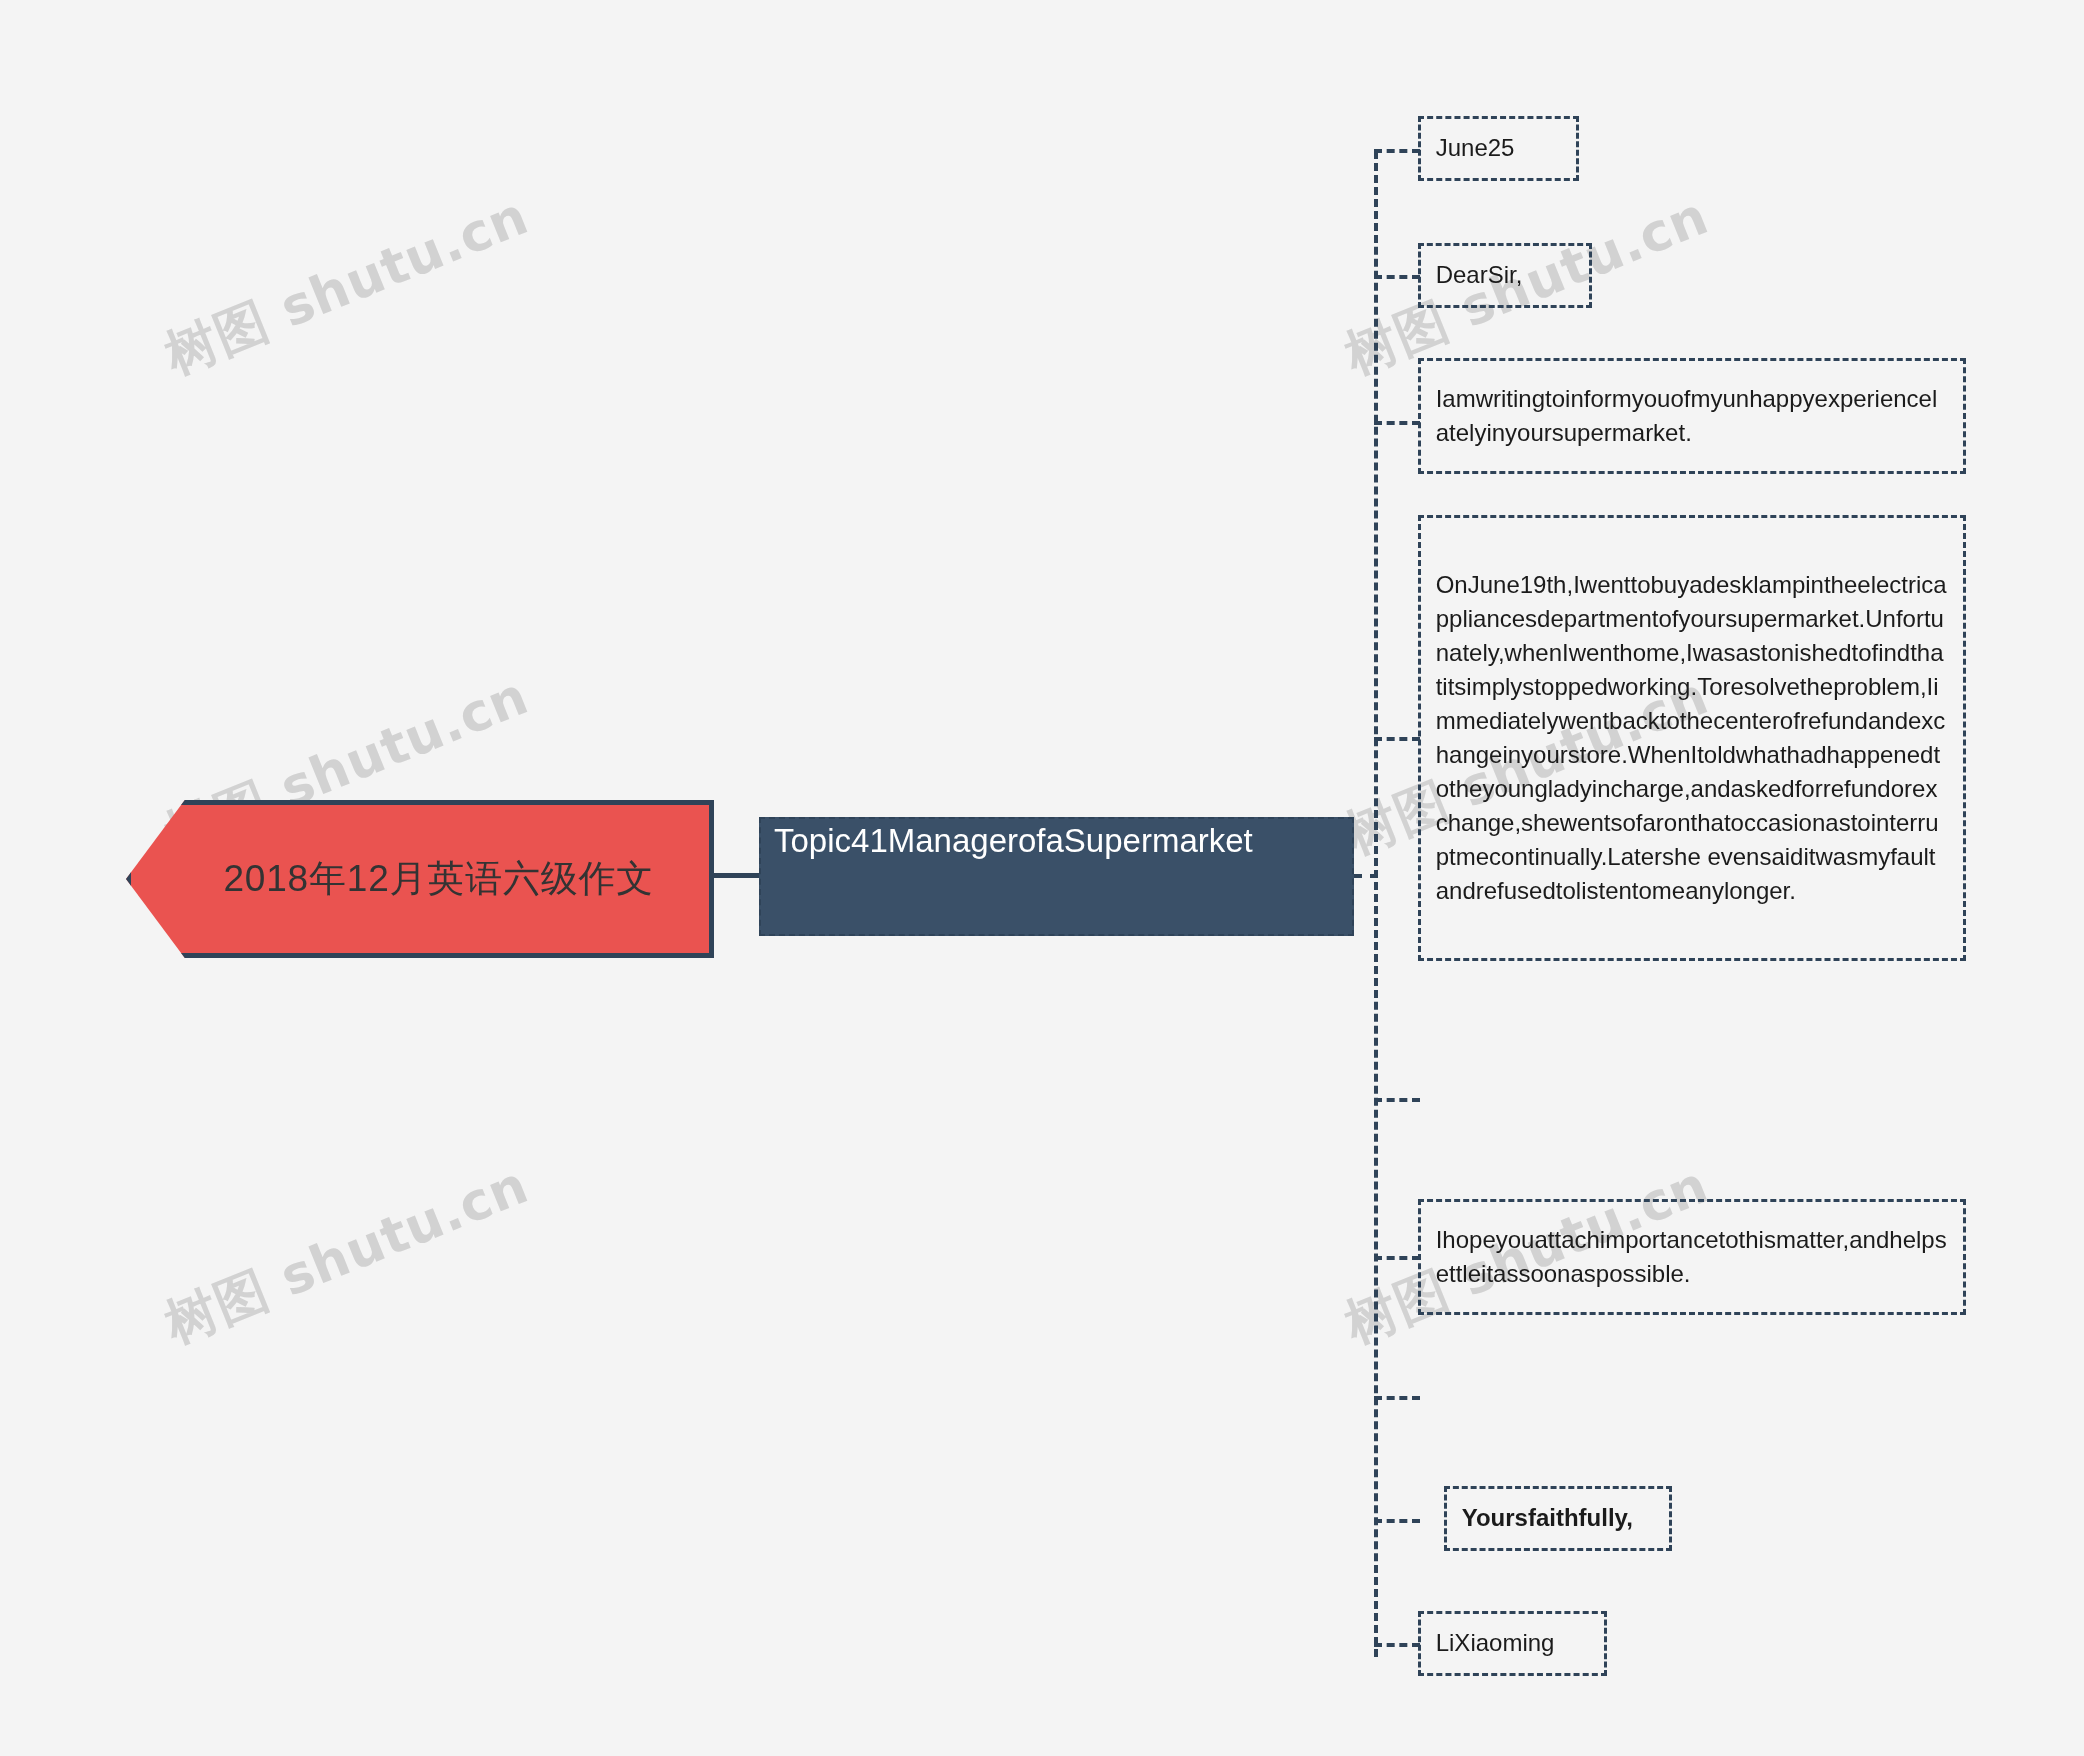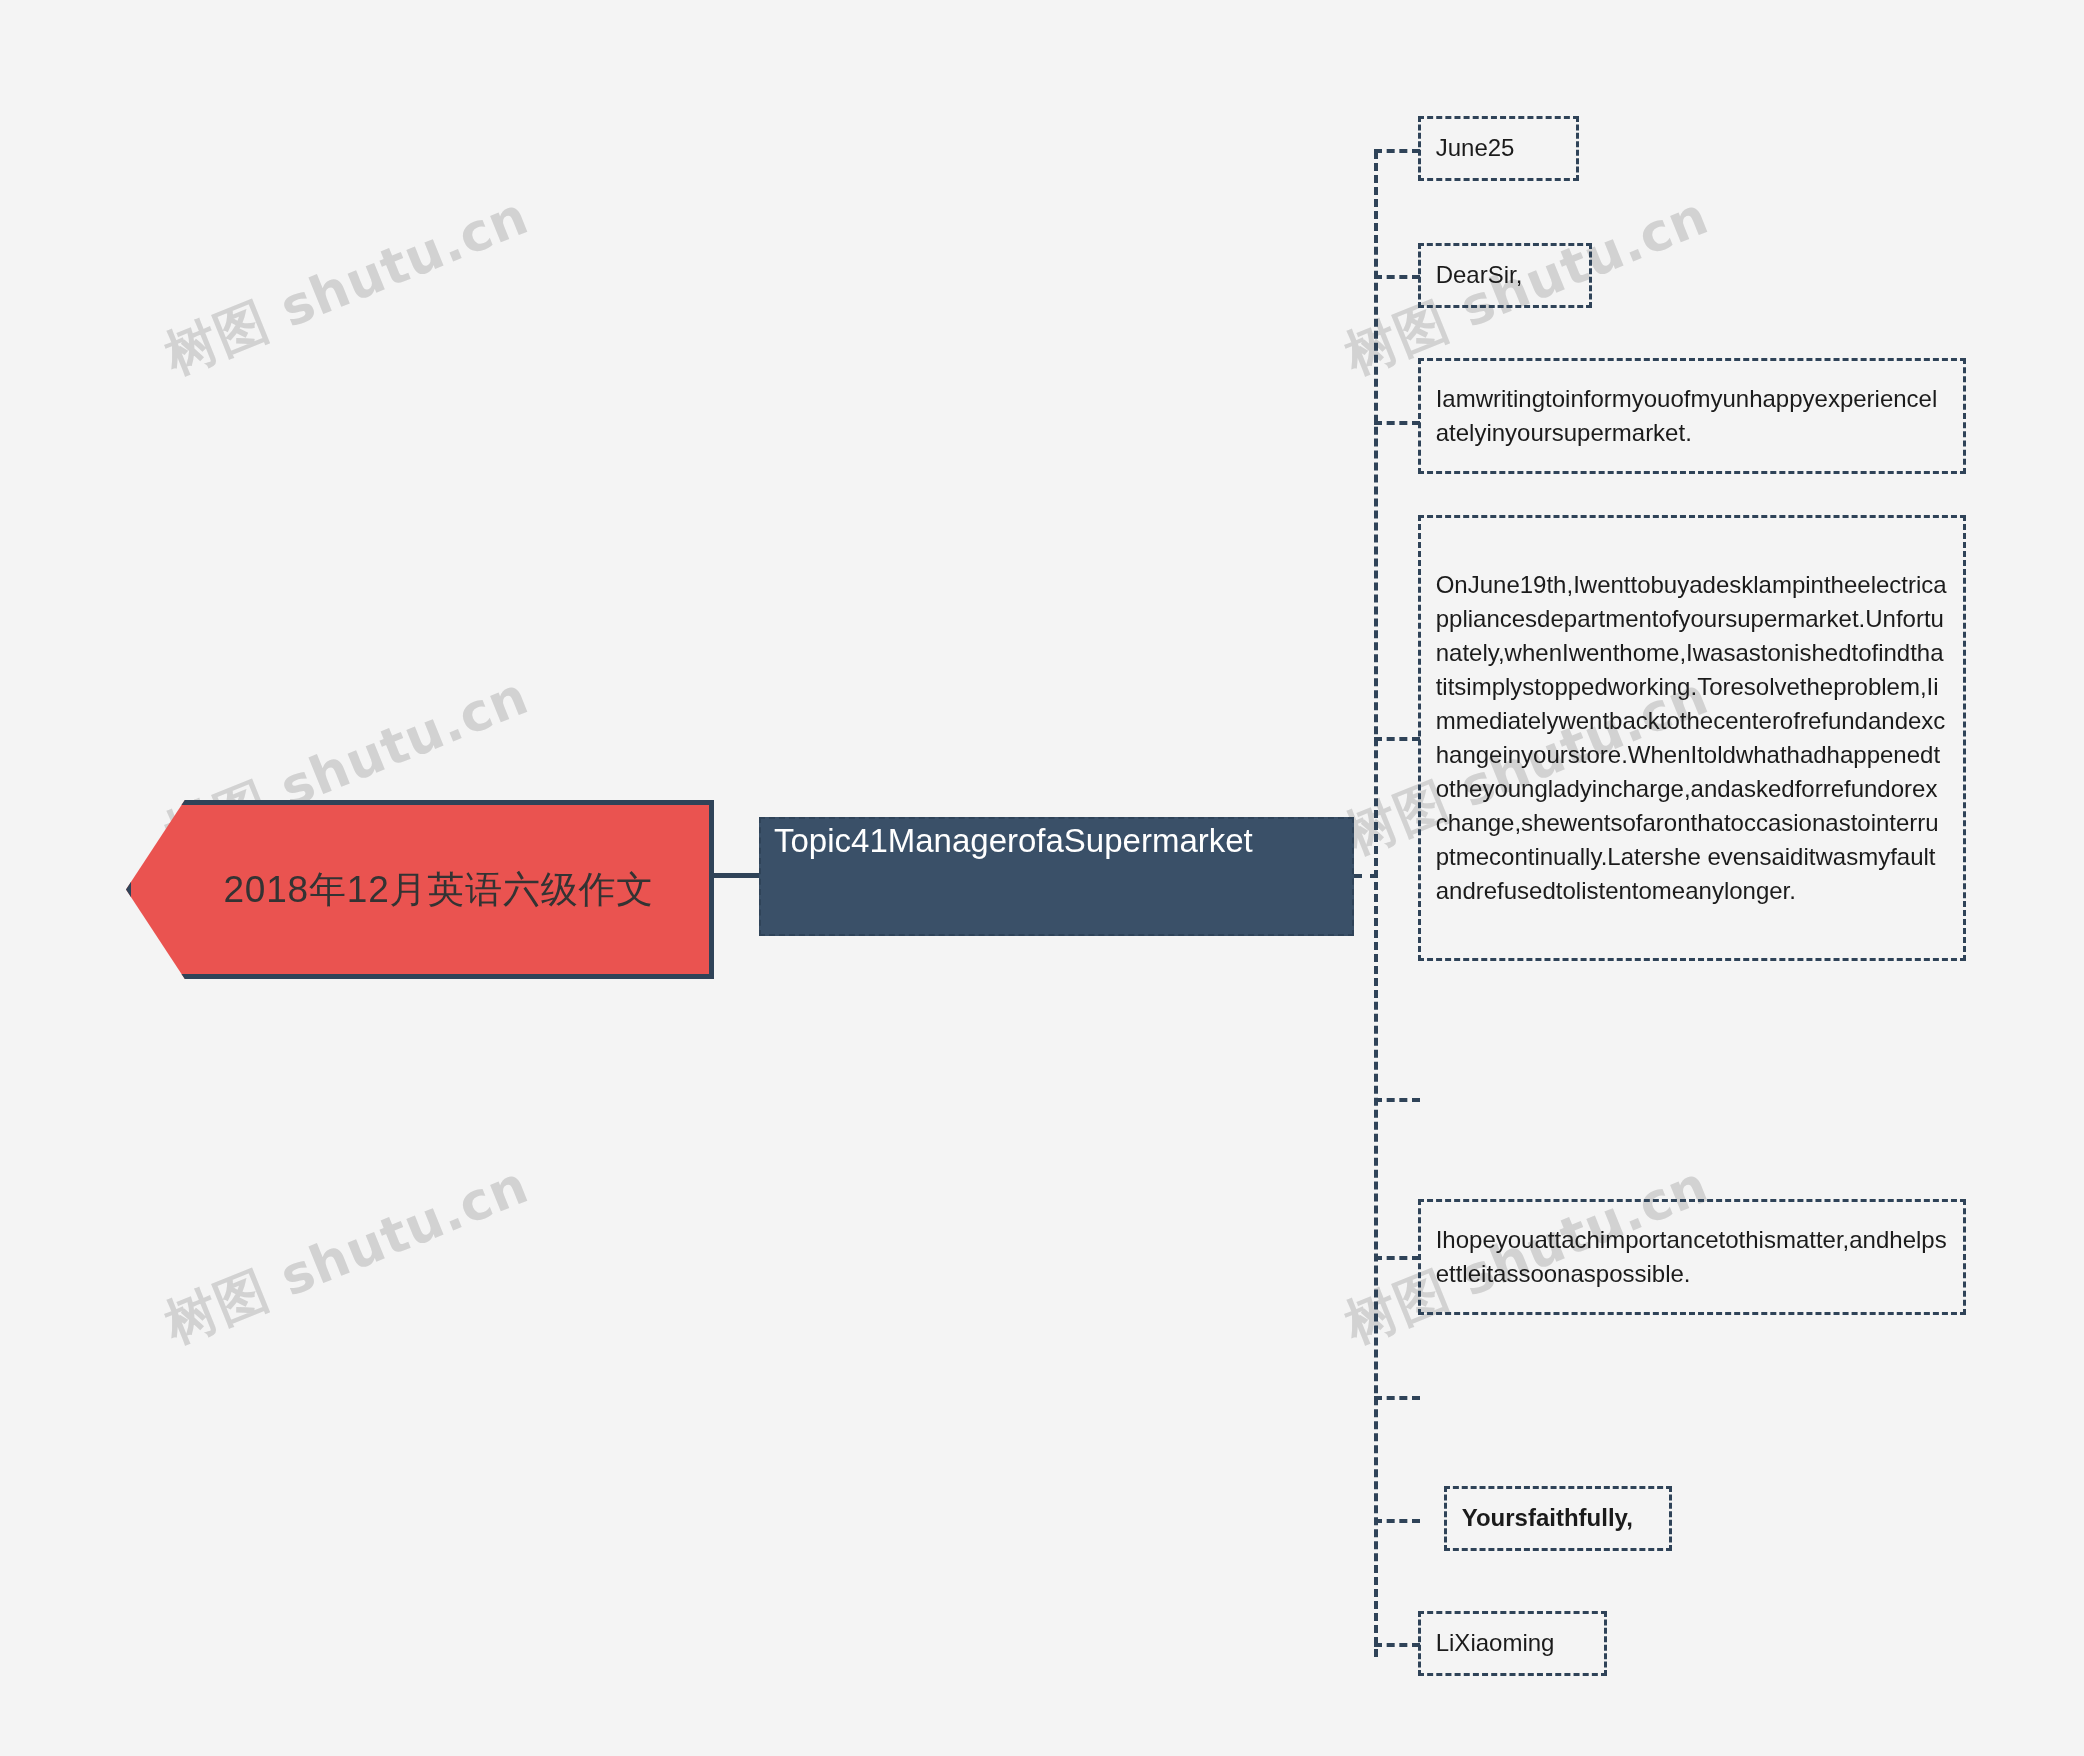--- a/index.html
+++ b/index.html
@@ -34,21 +34,21 @@
     font-family: "DejaVu Sans", "Liberation Sans", sans-serif;
     font-style: normal;
   }
 
   
   #root-node {
     position: absolute;
     left: 126px;
     top: 800px;
     width: 588px;
-    height: 179px;
+    height: 158px;
     background: #ea5350;
     border: 5.7px solid #2f4358;
     box-sizing: border-box;
     clip-path: polygon(10% 0%, 100% 0%, 100% 100%, 10% 100%, 0% 50%);
     display: flex;
     align-items: center;
     justify-content: center;
     text-align: left;
   }
   #root-node .root-text {

